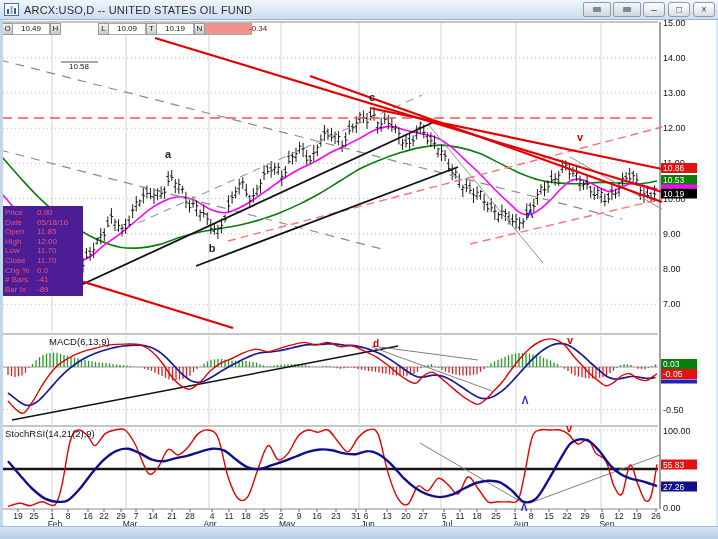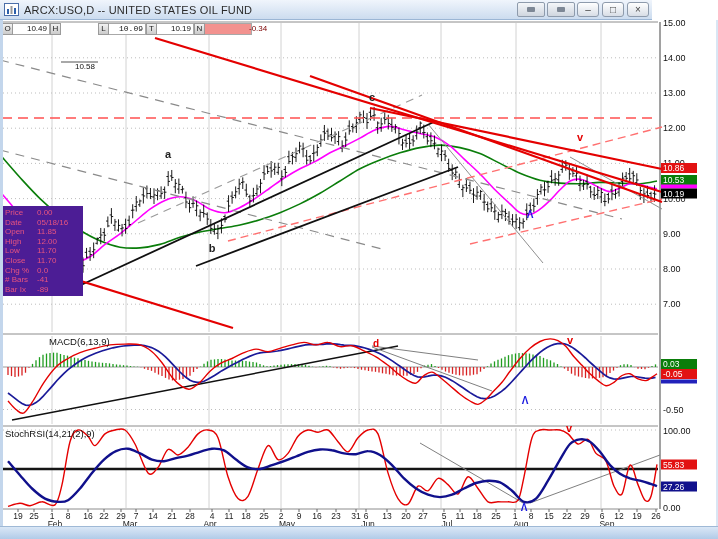--- a/index.html
+++ b/index.html
@@ -1,33 +1,33 @@
 <!DOCTYPE html>
 <html><head>
 <meta charset="utf-8">
 <style>
   html,body{margin:0;padding:0;background:#eef3fa;}
   .window{position:relative;width:718px;height:539px;background:#ffffff;overflow:hidden;
           font-family:"Liberation Sans",sans-serif;}
-  .titlebar{position:absolute;left:0;top:0;width:652px;height:20px;z-index:30;
+  .titlebar{position:absolute;left:0;top:0;width:718px;height:20px;z-index:30;
             background:linear-gradient(#f0f5fc,#ccdcef);border-bottom:1px solid #9bb6d5;
             display:flex;align-items:center;box-sizing:border-box;}
   .app-icon{width:15px;height:13px;margin:0 5px 0 4px;flex:0 0 auto;}
   .title-text{font-size:11px;color:#2b2b2b;letter-spacing:.2px;white-space:nowrap;}
   .tb-spacer{flex:1;}
   .minibtn{width:26px;height:13px;margin-right:2px;border:1px solid #8e9bac;border-radius:2px;
            background:linear-gradient(#f4f6f9,#cfd6df);display:flex;align-items:center;justify-content:center;gap:2px;}
   .minibtn i{display:block;width:8px;height:5px;background:#7d8795;border-radius:1px;}
   .winbtn{width:22px;height:15px;margin-right:3px;border:1px solid #8e9bac;border-radius:3px;
           background:linear-gradient(#ffffff,#d8dee6);font-size:10px;line-height:13px;text-align:center;
           color:#444;box-sizing:border-box;}
   .quote-strip{position:absolute;left:2px;top:23px;height:12px;display:flex;z-index:20;font-size:8px;}
   .q-label{width:11px;background:linear-gradient(#f2f2f2,#cbcbcb);border:1px solid #9a9a9a;
            text-align:center;line-height:10px;color:#222;box-sizing:border-box;}
-  .q-value{background:#ffffff;border:1px solid #a8a8a8;border-left:none;text-align:right;
+  .q-value{background:#ffffff;border:1px solid #a8a8a8;border-left:none;text-align:center;
            line-height:10px;padding:0 2px;color:#111;box-sizing:border-box;}
   .q-value.neg{background:#f2928f;color:#7c0000;padding-left:44px;}
   .info-box{position:absolute;left:3px;top:206px;width:76px;z-index:20;background:#4c1d95;
             padding:2px 2px;font-size:8px;line-height:9.6px;color:#e75480;}
   .info-row span.l{display:inline-block;width:32px;}
   .panel-label{position:absolute;z-index:20;font-size:9.5px;color:#111;}
   .bottom-band{position:absolute;left:0;top:526px;width:718px;height:13px;z-index:25;
                background:linear-gradient(#dae7f6,#b1cbe8);border-top:1px solid #9fb9d6;box-sizing:border-box;}
   .left-edge{position:absolute;left:0;top:20px;width:3px;height:506px;background:#c3d6ec;z-index:24;}
   .right-edge{position:absolute;left:716px;top:20px;width:2px;height:506px;background:#d9e6f4;z-index:24;}
@@ -979,21 +979,21 @@
     <span class="winbtn">□</span>
     <span class="winbtn">×</span>
   </div>
 
   <div class="quote-strip" id="quote-strip">
       <span class="q-label">O</span>
       <span class="q-value" style="width: 37px;">10.49</span>
       <span class="q-label">H</span>
       <span class="q-value" style="width: 37px; margin-top: 38px;">10.58</span>
       <span class="q-label">L</span>
-      <span class="q-value" style="width: 37px; font-family: Liberation Mono, monospace;">10.09</span>
+      <span class="q-value" style="width: 37px;">10.09</span>
       <span class="q-label">T</span>
       <span class="q-value" style="width: 37px;">10.19</span>
       <span class="q-label">N</span>
       <span class="q-value neg" style="width: 45px;">-0.34</span>
     </div>
 
   <div class="info-box" id="info-box">
       <div class="info-row"><span class="l">Price</span><span>0.00</span></div>
       <div class="info-row"><span class="l">Date</span><span>05/18/16</span></div>
       <div class="info-row"><span class="l">Open</span><span>11.85</span></div>

